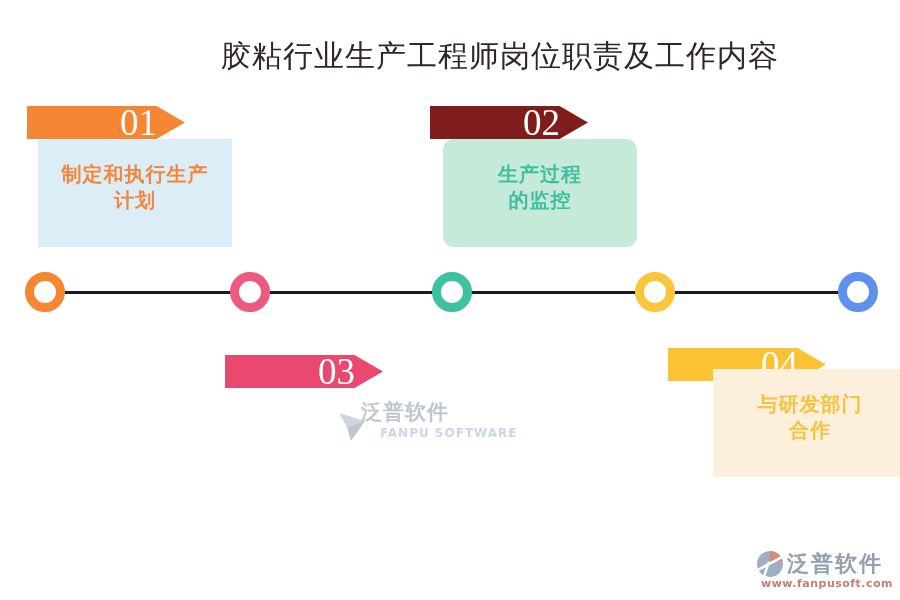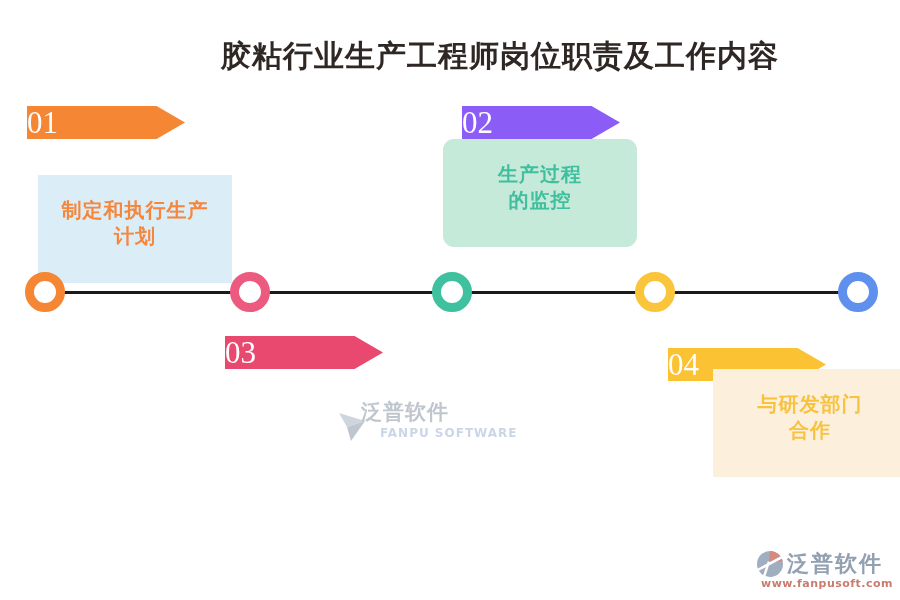--- a/index.html
+++ b/index.html
@@ -12,36 +12,36 @@
     background: #ffffff;
     overflow: hidden;
   }
 
   
   .page-title {
     position: absolute;
     left: 105px; top: 36px; width: 790px;
     text-align: center;
     font-size: 30px;
-    font-weight: bold;
+    font-weight: normal;
     letter-spacing: 1px;
   }
 
   
   .banner {
     position: absolute;
     width: 158px; height: 33px;
     clip-path: polygon(0 0, 82% 0, 100% 50%, 82% 100%, 0 100%);
   }
   .banner .num {
     display: block;
     width: 130px;
-    text-align: left;
+    text-align: right;
     font-family: "Liberation Serif", "DejaVu Serif", serif;
-    font-size: 31px;
+    font-size: 37px;
     line-height: 33px;
     color: #ffffff;
   }
   .banner-1 { left: 27px;  top: 106px; }
   .banner-2 { left: 430px; top: 106px; }
   .banner-3 { left: 225px; top: 336px; }
   .banner-4 { left: 668px; top: 348px; }
 
   
   .card {
@@ -51,21 +51,21 @@
     flex-direction: column;
     align-items: center;
     justify-content: center;
     padding-bottom: 12px;
     text-align: center;
     font-size: 20px;
     font-weight: bold;
     line-height: 26px;
     letter-spacing: 1px;
   }
-  .card-1 { left: 38px;  top: 139px; margin-top: 36px; }
+  .card-1 { left: 38px;  top: 139px; }
   .card-2 { left: 443px; top: 139px; }
   .card-3 { left: 233px; top: 369px; }
   .card-4 { left: 680px; top: 369px; margin-left: 33px; }
 
   
   .tl-line {
     position: absolute;
     left: 45px; top: 291px;
     width: 815px; height: 3px;
     z-index: 1;
@@ -136,29 +136,29 @@
   <div class="page-title" style="color: rgb(46, 39, 36);">胶粘行业生产工程师岗位职责及工作内容</div>
 
   <div class="banner banner-1" style="background: rgb(245, 134, 52);">
     <span class="num">01</span>
   </div>
   <div class="card card-1" style="background: rgb(219, 237, 247); color: rgb(245, 134, 60);">
     <span>制定和执行生产</span>
     <span>计划</span>
   </div>
 
-  <div class="banner banner-2" style="background: #8b5cf6; margin-left: 32px;">
+  <div class="banner banner-2" style="background: #7f1d1d;">
     <span class="num">02</span>
   </div>
   <div class="card card-2" style="background: rgb(197, 234, 217); color: rgb(63, 191, 158); border-radius: 11px;">
     <span>生产过程</span>
     <span>的监控</span>
   </div>
 
-  <div class="banner banner-3" style="background: rgb(233, 72, 111);">
+  <div class="banner banner-3" style="background: rgb(233, 72, 111); margin-top: 19px;">
     <span class="num">03</span>
   </div>
 
   <div class="banner banner-4" style="background: rgb(251, 195, 52);">
     <span class="num">04</span>
   </div>
   <div class="card card-4" style="background: rgb(252, 240, 220); color: rgb(248, 194, 63);">
     <span>与研发部门</span>
     <span>合作</span>
   </div>

